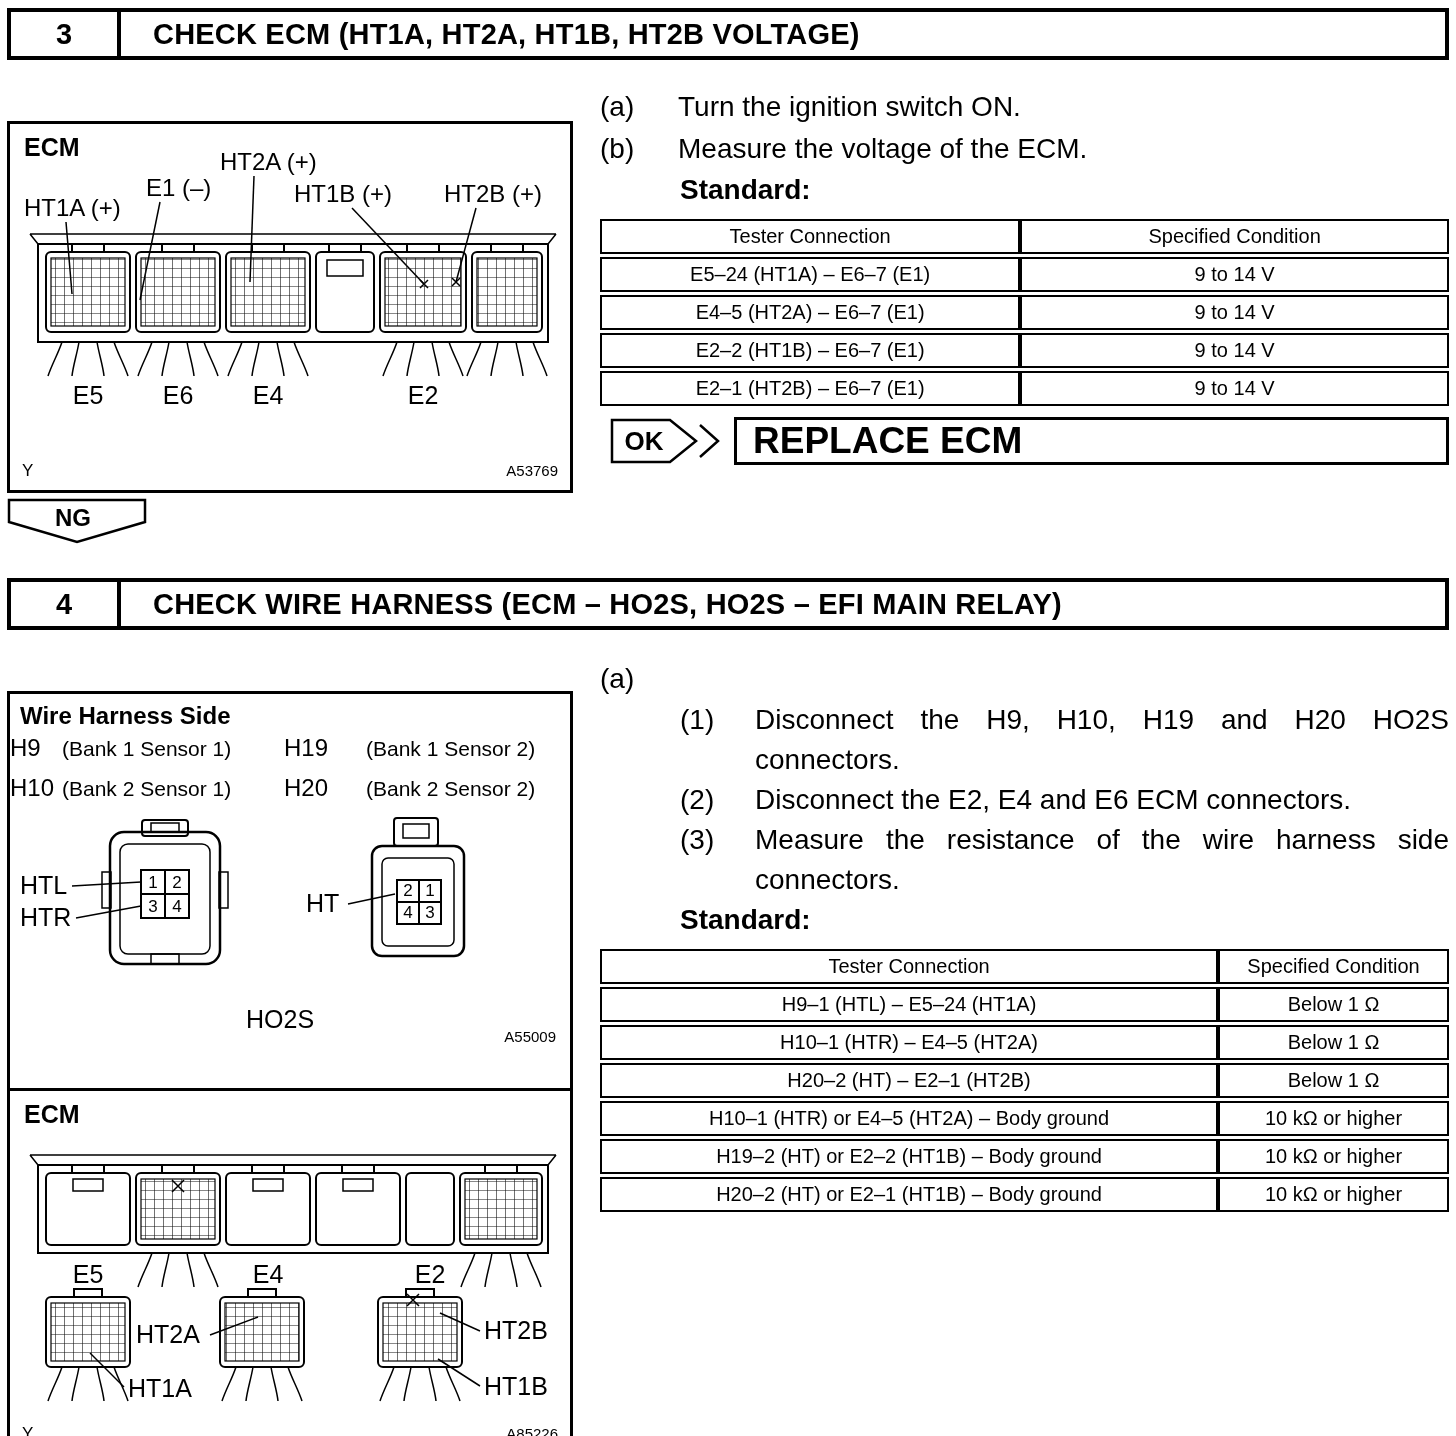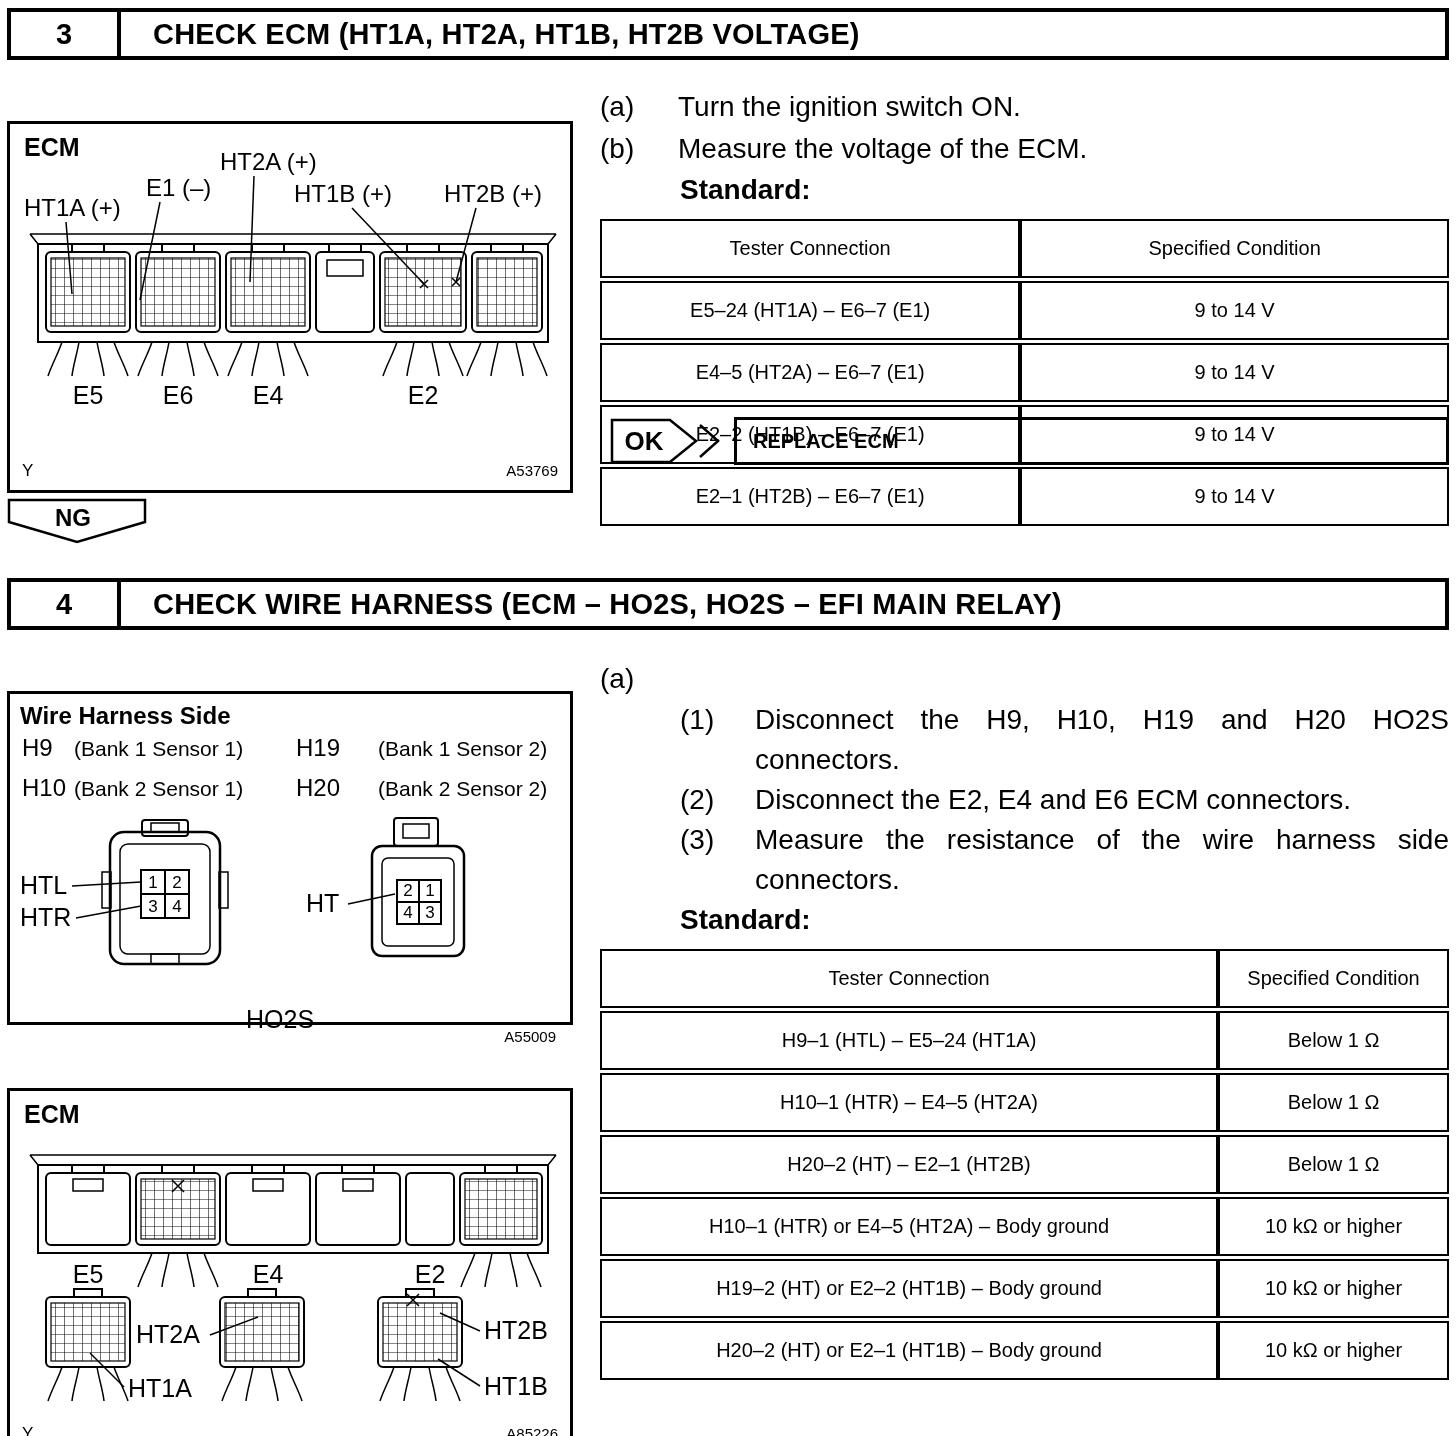--- a/index.html
+++ b/index.html
@@ -19,30 +19,30 @@
   .col { position: absolute; }
   .instr { display: flex; font-size: 28px; line-height: 42px; }
   .mk { width: 78px; flex: none; }
   .sub { display: flex; padding-left: 80px; font-size: 28px; line-height: 40px; }
   .mk2 { width: 75px; flex: none; }
   .jtx { flex: 1; text-align: justify; }
   .standard { font-weight: bold; font-size: 28px; line-height: 40px; padding-left: 80px; }
 
   .spec-table { border-collapse: separate; border-spacing: 0 3px; width: 100%; font-size: 20px; margin-top: 6px; }
   .spec-table th, .spec-table td { border: 2px solid #000; text-align: center; height: 30px;
-                                   padding: 16px 4px; font-weight: normal; }
+                                   padding: 4px 4px; font-weight: normal; }
   .t1 .c1 { width: 49.5%; }
   .t2 .c1 { width: 72.8%; }
 
   .ok-row { position: absolute; display: flex; align-items: stretch; }
   .action-box { flex: 1; border: 3px solid #000; display: flex; align-items: center;
-                padding-left: 16px; font-weight: bold; font-size: 20px; margin-left: 6px; }
+                padding-left: 16px; font-weight: bold; font-size: 37px; margin-left: 6px; }
 
   .fig2-title { font-weight: bold; font-size: 24px; padding: 8px 0 4px 10px; }
-  .hl-row { display: grid; grid-template-columns: 52px 222px 82px auto; padding-left: 12px;
+  .hl-row { display: grid; grid-template-columns: 52px 222px 82px auto; 
             align-items: baseline; height: 40px; font-size: 24px; }
   .hl-desc { font-size: 21px; }
 
   svg text { fill: #000; }
   .ftb { font-size: 25px; font-weight: bold; }
   .ft  { font-size: 24px; }
   .ftm { font-size: 25px; }
   .fp  { font-size: 17px; text-anchor: middle; }
   .fsm { font-size: 15px; }
   .fy  { font-size: 17px; }
@@ -198,21 +198,21 @@
   <svg style="position:absolute; left:7px; top:498px;" width="140" height="46" viewBox="0 0 140 46">
     <polygon points="2,2 138,2 138,24 70,44 2,24" class="st25"></polygon>
     <text x="66" y="28" class="tc" style="font-size:24px; font-weight:bold;">NG</text>
   </svg>
 
   <div class="step-header" style="left:7px; top:578px; width:1442px; height:52px;">
     <div class="step-num">4</div>
     <div class="step-title">CHECK WIRE HARNESS (ECM – HO2S, HO2S – EFI MAIN RELAY)</div>
   </div>
 
-  <div class="figure-box" style="left:7px; top:663px; width:566px; height:334px;">
+  <div class="figure-box" style="left:7px; top:663px; width:566px; height:464px;">
     <div class="fig2-title">Wire Harness Side</div>
     <div class="hl-row">
       <span>H9</span>
       <span class="hl-desc">(Bank 1 Sensor 1)</span>
       <span>H19</span>
       <span class="hl-desc">(Bank 1 Sensor 2)</span>
     </div>
     <div class="hl-row">
       <span>H10</span>
       <span class="hl-desc">(Bank 2 Sensor 1)</span>

